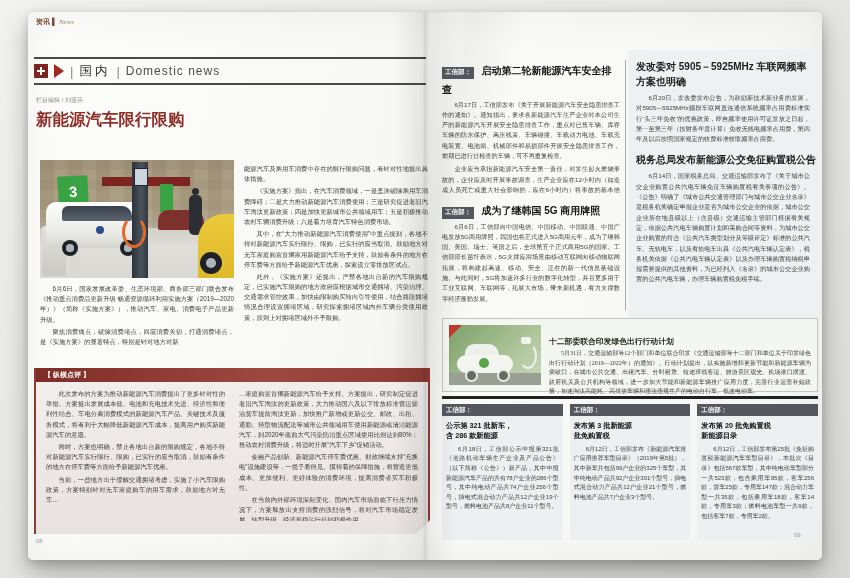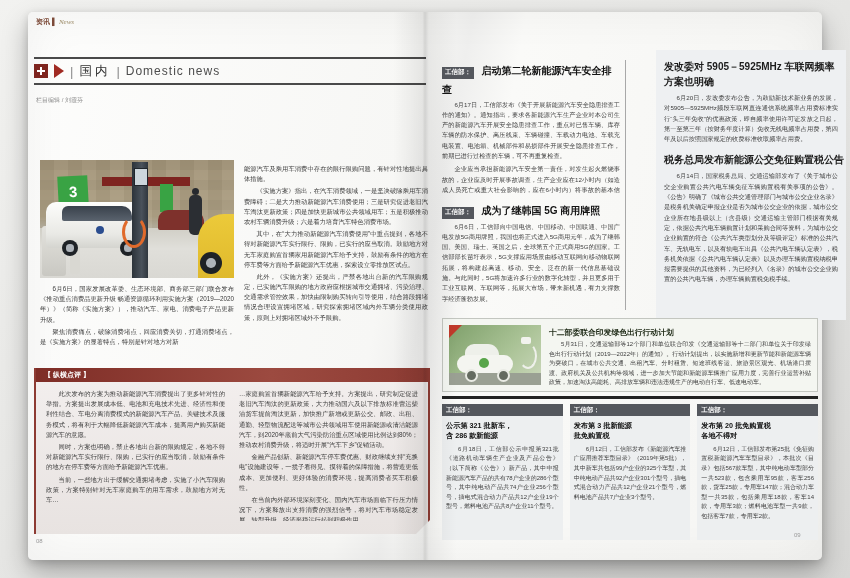--- a/index.html
+++ b/index.html
@@ -40,21 +40,21 @@
     color:#fff;font-size:7px;font-weight:bold;line-height:14px;padding-left:8px;}
   .ccols{display:flex;gap:14px;padding:7px 10px;}
   .ccols>div{flex:1;overflow:hidden;height:132px;}
   .pgno{font-size:6px;color:#9a9a9a;}
   
   .chip{display:inline-block;background:#54575d;color:#fff;font-size:6.5px;font-weight:bold;
     padding:1.5px 3px;margin-right:3px;}
   .ntitle{font-size:10px;font-weight:bold;color:#141414;}
   .np{font-size:6.2px;line-height:1.66;color:#3d3d3d;text-align:justify;text-indent:2em;margin:0 0 3px 0;}
   .vline{width:1px;background:#a8a8a8;}
-  .panel{left:600px;top:38px;width:190px;height:270px;background:#eef0f2;padding:9px 8px;box-sizing:border-box;overflow:hidden;margin-left:28px;}
+  .panel{left:600px;top:38px;width:190px;height:270px;background:#eef0f2;padding:9px 8px;box-sizing:border-box;overflow:hidden;}
   .ftitle{font-size:10px;font-weight:bold;color:#1c1c1c;line-height:1.5;white-space:nowrap;}
   .fp{font-size:6.2px;line-height:1.66;color:#3d3d3d;text-align:justify;text-indent:2em;margin:4px 0 8px 0;}
   
   .gbox{left:414px;top:306px;width:376px;height:74px;background:#f4f6f1;border:1px solid #c3c6c0;box-sizing:border-box;}
   .gimg{left:6px;top:6px;width:92px;height:60px;overflow:hidden;
     background:linear-gradient(135deg,#7fa06b,#a9c295 55%,#cdd9bd);}
   .gtri{width:0;height:0;border-top:13px solid #c03a2b;border-right:13px solid transparent;left:0;top:0;}
   .gground{left:0;bottom:0;width:100%;height:12px;background:#9aa093;}
   .gcarbody{left:8px;top:30px;width:56px;height:18px;background:#f4f5f0;border-radius:9px;}
   .gcarcab{left:16px;top:19px;width:34px;height:16px;background:#eef0ea;border-radius:9px 11px 0 0;}
@@ -115,20 +115,21 @@
       <span class="sep">|</span>
       <span class="sec-zh">国内</span>
       <span class="sep">|</span>
       <span class="sec-en">Domestic news</span>
     </div>
     <div class="abs rule" style="left:6px;top:71px;width:392px;"></div>
 
     <div class="abs editor">栏目编辑 / 刘霞芬</div>
 
     <div class="abs headline">
+      <div>新能源汽车限行限购</div>
     </div>
 
     <div class="abs photo">
       <div class="abs tiles"></div>
       <div class="abs banner"></div>
       <div class="abs gsign" style="left:18px;top:16px;width:30px;height:30px;font-size:15px;transform:rotate(-3deg);">
           <span>3</span>
         </div>
       <div class="abs gsign" style="left:120px;top:24px;width:13px;height:28px;font-size:8px;"></div>
       <div class="abs bollard"></div>
@@ -214,21 +215,21 @@
         <div class="abs gtri"></div>
         <div class="abs gground"></div>
         <div class="abs gcarcab"></div>
         <div class="abs gcarbody"></div>
         <div class="abs gleaf"></div>
         <div class="abs gwheel" style="left:16px;top:44px;"></div>
         <div class="abs gwheel" style="left:48px;top:44px;"></div>
         <div class="abs gplug"></div>
         <div class="abs gcable"></div>
       </div>
-      <div class="abs" style="left:106px;top:8px;width:262px;">
+      <div class="abs" style="left:106px;top:17px;width:262px;font-family:Liberation Serif, serif;">
         <div class="gtitle">十二部委联合印发绿色出行行动计划</div>
         <p class="gp">5月31日，交通运输部等12个部门和单位联合印发《交通运输部等十二部门和单位关于印发绿色出行行动计划（2019—2022年）的通知》。行动计划提出，以实施新增和更新节能和新能源车辆为突破口，在城市公共交通、出租汽车、分时租赁、短途班线客运、旅游景区观光、机场港口摆渡、政府机关及公共机构等领域，进一步加大节能和新能源车辆推广应用力度，完善行业运营补贴政策，加速淘汰高能耗、高排放车辆和违法违规生产的电动自行车、低速电动车。</p>
       </div>
     </div>
     <div class="abs rule-thick"></div>
 
     <div class="abs cards">
       <div class="card">
         <div class="chead">工信部：</div>
         <div class="cbody">
@@ -247,21 +248,21 @@
             <div>批免购置税</div>
           </div>
           <p class="cp">6月12日，工信部发布《新能源汽车推广应用推荐车型目录》（2019年第5批），其中新车共包括99户企业的325个车型，其中纯电动产品共92户企业301个型号，插电式混合动力产品共12户企业21个型号，燃料电池产品共7户企业3个型号。</p>
         </div>
       </div>
       <div class="card">
         <div class="chead">工信部：</div>
         <div class="cbody">
           <div class="ctitle">
             <div>发布第 20 批免购置税</div>
-            <div>各地不得对</div>
+            <div>新能源目录</div>
           </div>
           <p class="cp">6月12日，工信部发布第25批《免征购置税新能源汽车车型目录》，本批次《目录》包括567款车型，其中纯电动车型部分一共523款，包含乘用车95款，客车256款，货车25款，专用车147款；混合动力车型一共35款，包括乘用车18款，客车14款，专用车3款；燃料电池车型一共9款，包括客车7款，专用车2款。</p>
         </div>
       </div>
     </div>
 
     <div class="abs pgno" style="left:766px;top:520px;">09</div>
 
     <div class="fold"></div>
   </div>

